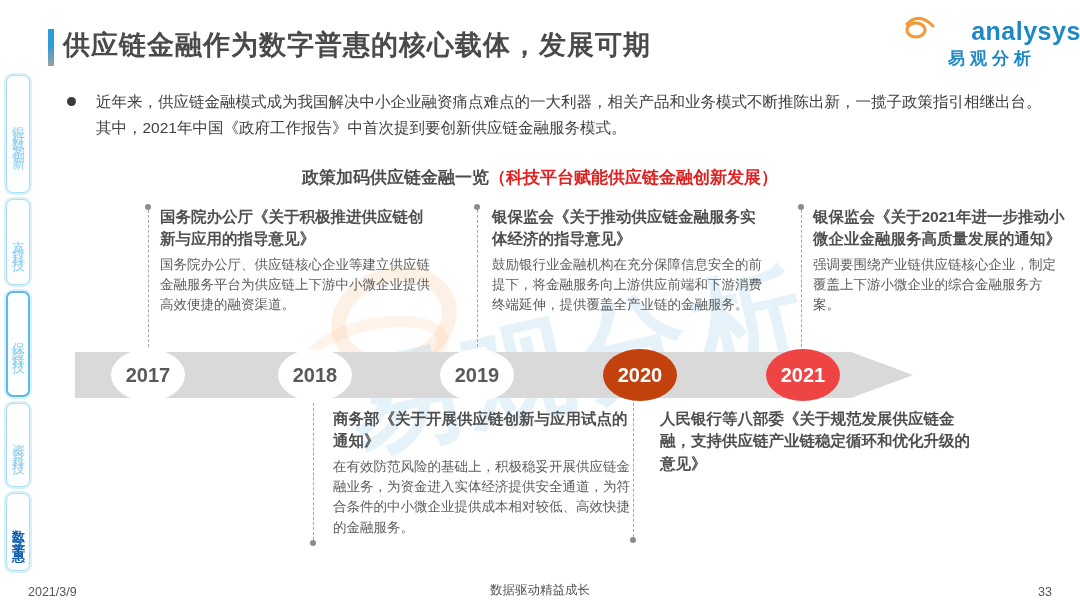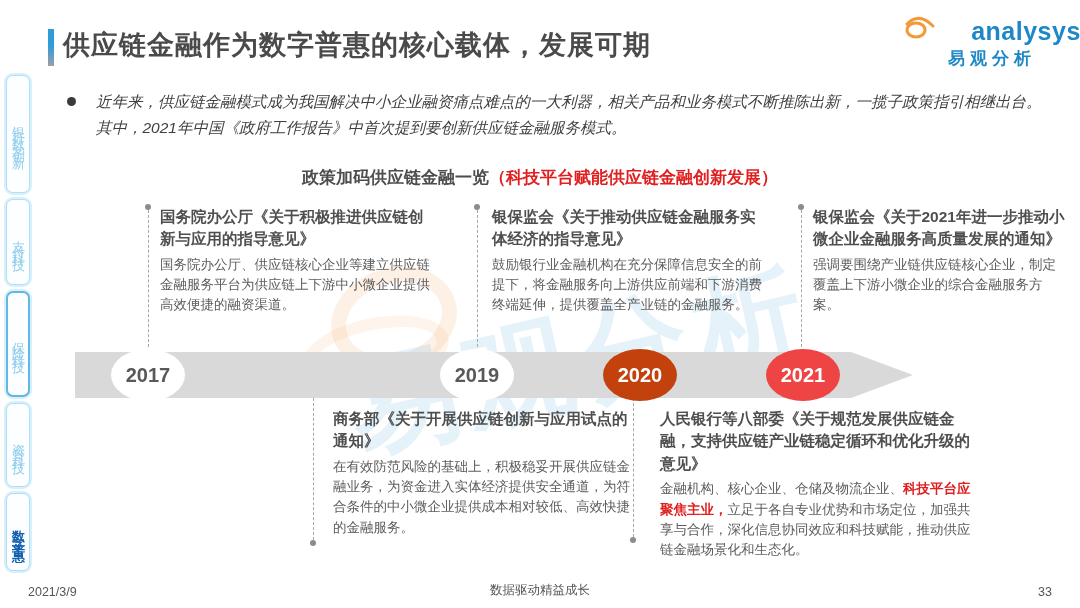--- a/index.html
+++ b/index.html
@@ -27,21 +27,21 @@
   .side-tab { position:absolute; left:6px; width:24px; border:1px solid #aedff6; border-radius:7px;
               box-shadow:0 0 0 2px rgba(168,222,246,0.45); background:#fdfeff;
               writing-mode:vertical-rl; text-orientation:upright;
               display:flex; align-items:center; justify-content:center;
               font-size:13px; letter-spacing:6px; color:#8fcdec; }
   .side-tab.emph { border:2px solid #5fb9e4; }
   .side-tab.active { color:#1060ae; font-weight:bold; }
 
   
   .bullet-dot { position:absolute; left:67px; top:97px; width:9px; height:9px; border-radius:50%; background:#3a3a3a; }
-  .intro-text { position:absolute; left:96px; top:89px; width:952px; font-size:15.5px; line-height:1.7; color:#404040;font-style:italic; }
+  .intro-text { position:absolute; left:96px; top:89px; width:952px; font-size:15.5px; line-height:1.7; color:#404040; }
 
   
   .section-heading { position:absolute; left:0; top:166px; width:100%; text-align:center; font-size:17px; font-weight:bold; }
   .h-gray { color:#4d4d4d; }
   .h-red { color:#e02020; }
 
   
   .tl-bar { position:absolute; left:75px; top:352px; width:838px; height:46px; background:#d9d9d9;
             clip-path:polygon(0 0, calc(100% - 62px) 0, 100% 50%, calc(100% - 62px) 100%, 0 100%); }
   .year { position:absolute; top:349px; width:74px; height:52px; border-radius:50%;
@@ -120,20 +120,21 @@
     <div class="conn" style="left:801px; top:210px; height:142px;"></div>
     <div class="conn-dot" style="left:798px; top:204px;"></div>
 
     <div class="conn" style="left:313px; top:398px; height:142px;"></div>
     <div class="conn-dot" style="left:310px; top:540px;"></div>
     <div class="conn" style="left:633px; top:398px; height:139px;"></div>
     <div class="conn-dot" style="left:630px; top:537px;"></div>
 
     <div class="tl-bar"></div>
     <div class="year year-plain" style="left:111px;">2017</div>
+    <div class="year year-plain" style="left:278px;">2018</div>
     <div class="year year-plain" style="left:440px;">2019</div>
     <div class="year year-2020" style="left:603px;">2020</div>
     <div class="year year-2021" style="left:766px;">2021</div>
 
     <div class="block" style="left:160px; top:206px; width:272px;">
       <div class="b-title">国务院办公厅《关于积极推进供应链创新与应用的指导意见》</div>
       <div class="b-body">国务院办公厅、供应链核心企业等建立供应链金融服务平台为供应链上下游中小微企业提供高效便捷的融资渠道。</div>
     </div>
     <div class="block" style="left:492px; top:206px; width:272px;">
       <div class="b-title">银保监会《关于推动供应链金融服务实体经济的指导意见》</div>
@@ -143,21 +144,20 @@
       <div class="b-title">银保监会《关于2021年进一步推动小微企业金融服务高质量发展的通知》</div>
       <div class="b-body">强调要围绕产业链供应链核心企业，制定覆盖上下游小微企业的综合金融服务方案。</div>
     </div>
 
     <div class="block" style="left:333px; top:408px; width:308px;">
       <div class="b-title">商务部《关于开展供应链创新与应用试点的通知》</div>
       <div class="b-body">在有效防范风险的基础上，积极稳妥开展供应链金融业务，为资金进入实体经济提供安全通道，为符合条件的中小微企业提供成本相对较低、高效快捷的金融服务。</div>
     </div>
     <div class="block" style="left:660px; top:408px; width:318px;">
       <div class="b-title">人民银行等八部委《关于规范发展供应链金融，支持供应链产业链稳定循环和优化升级的意见》</div>
-      <div class="b-body"><span>金融机构、核心企业、仓储及物流企业、</span><span class="red-strong">科技平台应聚焦主业，</span><span>立足于各自专业优势和市场定位，加强共享与合作，深化信息协同效应和科技赋能，推动供应链金融场景化和生态化。</span></div>
     </div>
 
     <div class="footer-date">2021/3/9</div>
     <div class="footer-center">数据驱动精益成长</div>
     <div class="footer-page">33</div>
 
   </div>
 </div>
 
 </body></html>

